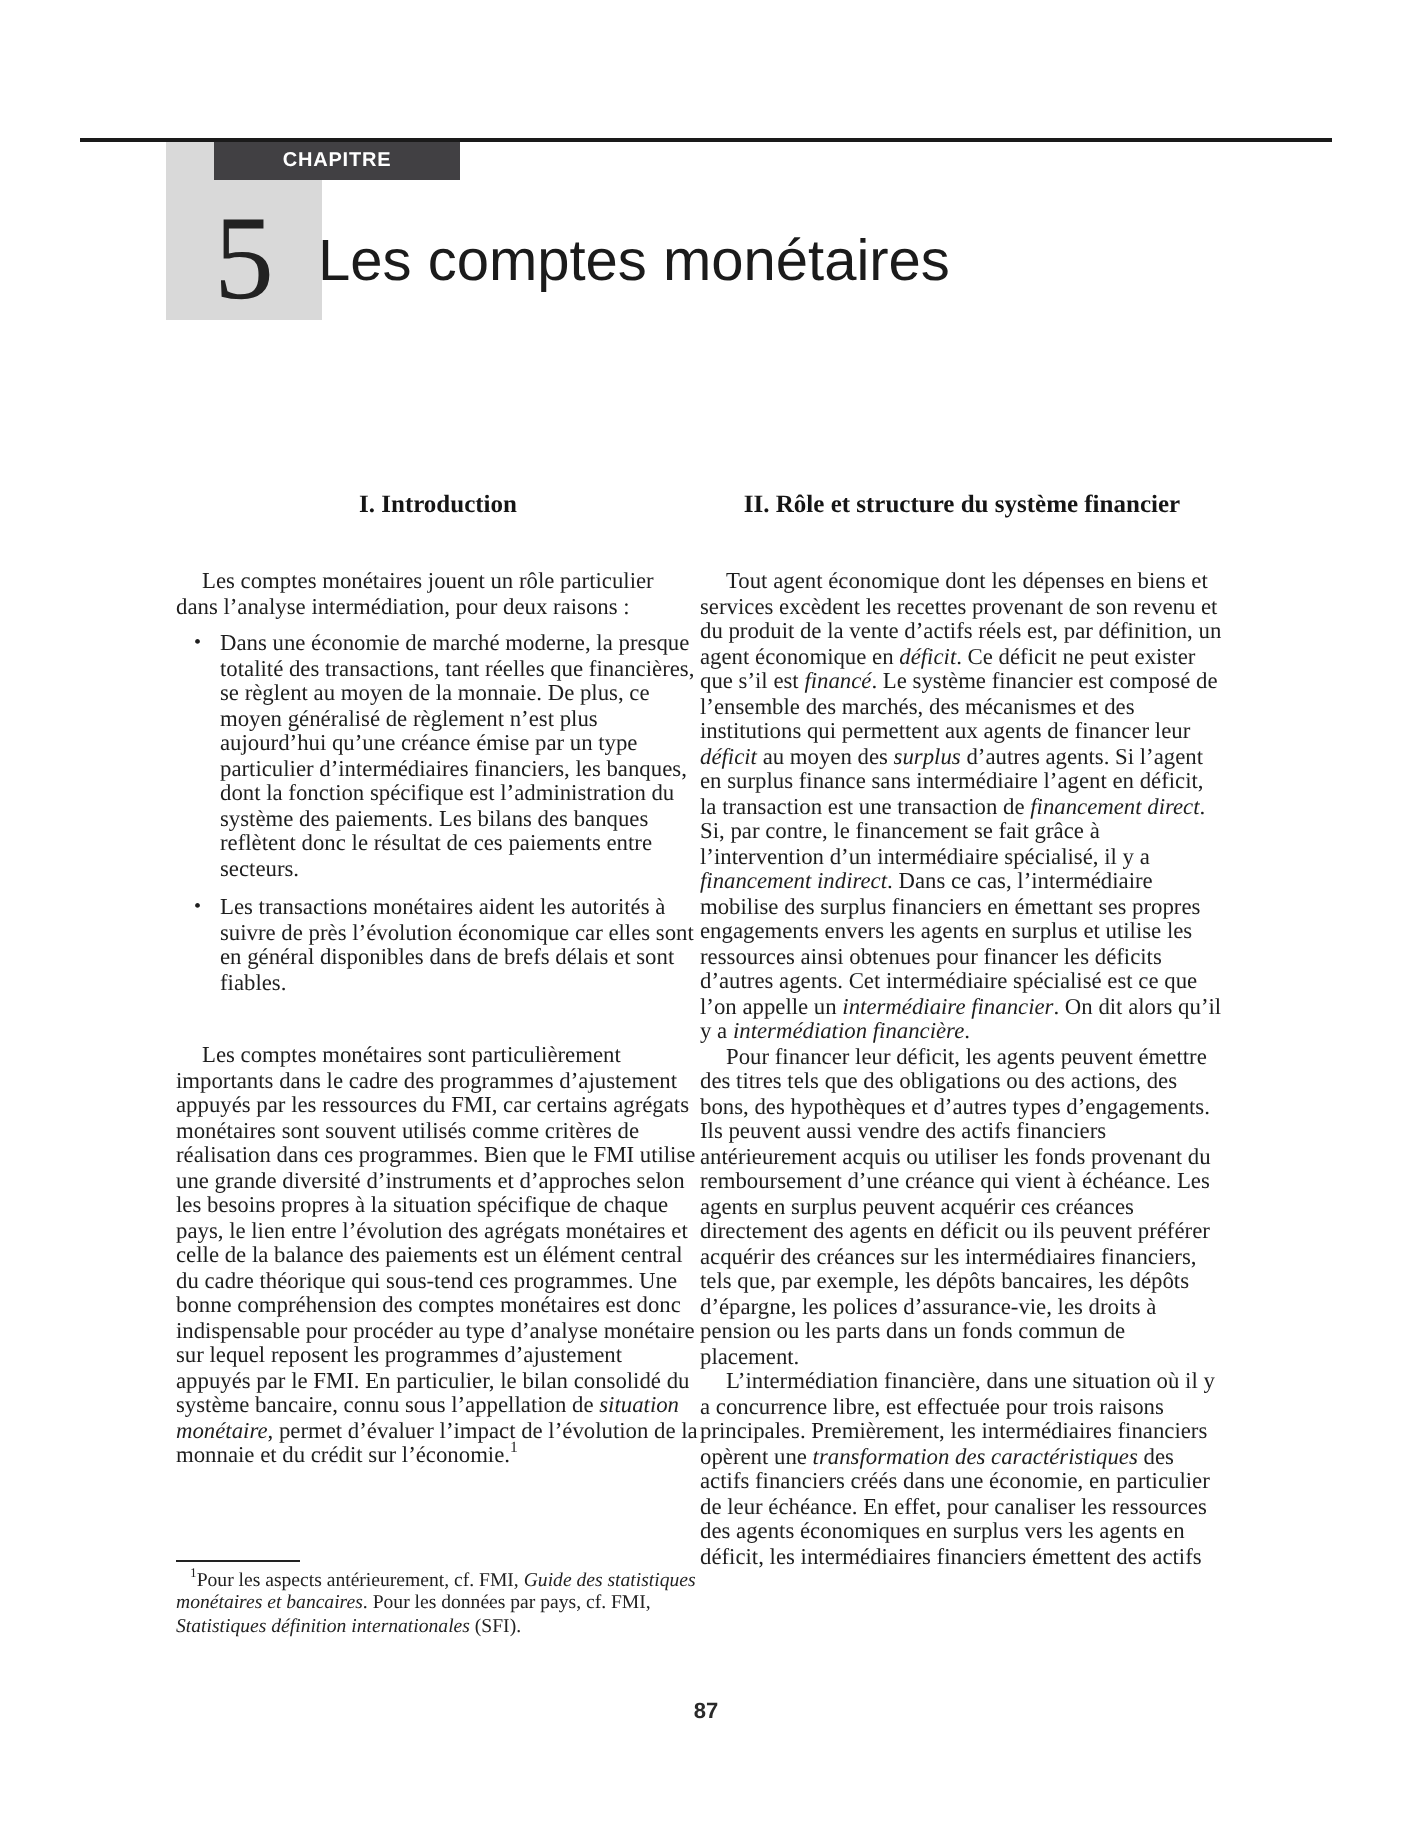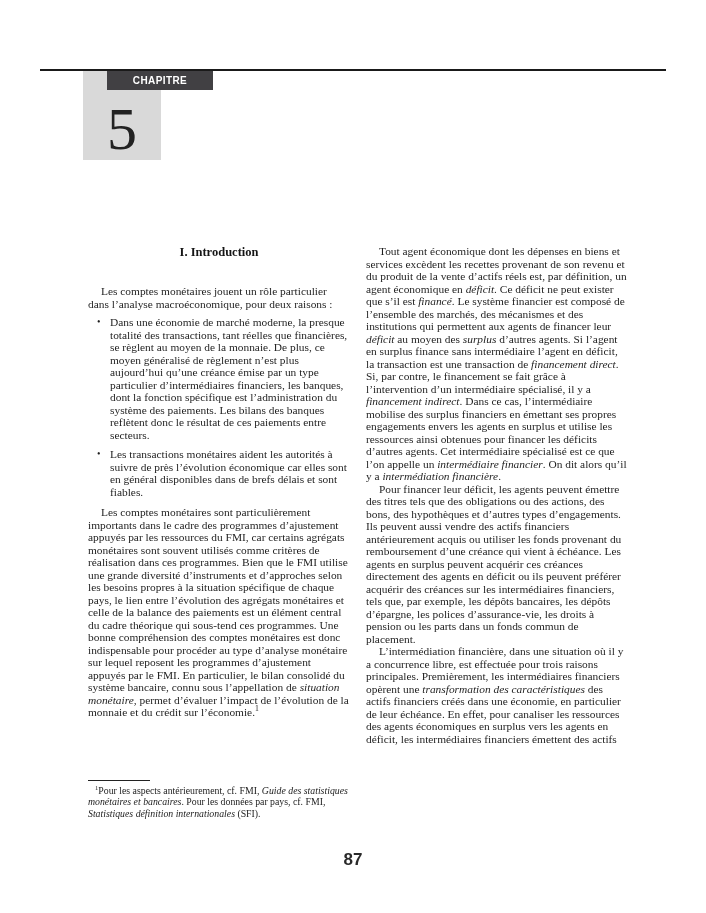--- a/index.html
+++ b/index.html
@@ -5,80 +5,82 @@
   html,body{margin:0;padding:0;}
   body{
     width:706px;height:913px;background:#ffffff;position:relative;
     font-family:"Liberation Serif", serif;color:#1e1e1e;
     -webkit-font-smoothing:antialiased;
   }
   .page{position:absolute;inset:0;overflow:hidden;}
   .top-rule{position:absolute;left:40px;top:69px;width:626px;height:2px;background:#1a1a1a;}
   .chapter-strip{position:absolute;left:83px;top:71px;width:78px;height:89px;background:#d9d9d9;}
   .chapter-box{
-    position:absolute;left:107px;top:71px;width:106px;height:19px;background:#414043;
+    position:absolute;left:107px;top:71px;width:123px;height:19px;background:#414043;
     color:#ffffff;font-family:"Liberation Sans", sans-serif;font-weight:bold;
     font-size:10px;letter-spacing:0.4px;display:flex;align-items:center;justify-content:center;
   }
   .chapter-number{
     position:absolute;left:83px;top:103px;width:78px;text-align:center;
     font-family:"Liberation Serif", serif;font-size:60px;line-height:52px;font-weight:normal;color:#222;
   }
   .chapter-title{
     position:absolute;left:159px;top:116px;margin:0;
     font-family:"Liberation Sans", sans-serif;font-weight:normal;
     font-size:29px;line-height:30px;color:#1b1b1b;letter-spacing:0px;white-space:nowrap;
   }
-  .columns{position:absolute;left:88px;top:245px;width:540px;display:flex;gap:16px;font-family:Liberation Serif, serif;}
+  .columns{position:absolute;left:88px;top:245px;width:540px;display:flex;font-family:Liberation Serif, serif;}
   .col{width:262px;font-size:11.4px;line-height:12.5px;text-align:left;}
   .col-heading{
     text-align:center;font-weight:bold;font-size:12.5px;line-height:14px;margin:0 0 26px 0;color:#151515;
   }
   .col-body .para{margin:0;text-indent:13px;}
   .col-body .bullet{display:flex;margin:6px 0 0 9px;}
   .col-body .bullet + .bullet{margin-top:7px;}
-  .col-body .bullet + .para{margin-top:8px;}
+  .col-body .bullet + .para{margin-top:24px;}
   .col-body .dot{width:13px;flex:none;font-size:10px;line-height:12.5px;}
   .col-body .btxt{flex:1;}
   .it{font-style:italic;}
   sup{font-size:68%;line-height:0;vertical-align:super;}
   .footnote{position:absolute;left:88px;top:780px;width:262px;}
   .fn-rule{width:62px;height:0;border-top:1.2px solid #222;margin-bottom:4px;}
   .fn-text{margin:0;font-size:9.8px;line-height:11.3px;text-indent:7px;color:#222;}
   .page-number{
     position:absolute;left:0;right:0;top:850px;text-align:center;
-    font-family:"Liberation Sans", sans-serif;font-weight:bold;font-size:17px;color:#2a2a2a;
+    font-family:"Liberation Sans", sans-serif;font-weight:bold;font-size:11px;color:#2a2a2a;
   }
 </style>
 </head>
 <body>
 
 <div class="page">
   <div class="top-rule"></div>
   <div class="chapter-strip"></div>
   <div class="chapter-box">CHAPITRE</div>
   <div class="chapter-number">5</div>
+  <h1 class="chapter-title">Les comptes monétaires</h1>
 
   <div class="columns">
     <div class="col">
       <div class="col-heading">I.  Introduction</div>
       <div class="col-body">
-          <div class="para"><span>Les comptes monétaires jouent un rôle particulier dans l’analyse macroéconomique, pour deux raisons :</span></div>
+          <div class="para"><span>Les comptes monétaires jouent un rôle particulier dans l’analyse intermédiation, pour deux raisons :</span></div>
           <div class="bullet">
             <span class="dot">•</span>
             <span class="btxt"><span>Dans une économie de marché moderne, la presque totalité des transactions, tant réelles que financières, se règlent au moyen de la monnaie. De plus, ce moyen généralisé de règlement n’est plus aujourd’hui qu’une créance émise par un type particulier d’intermédiaires financiers, les banques, dont la fonction spécifique est l’administration du système des paiements. Les bilans des banques reflètent donc le résultat de ces paiements entre secteurs.</span></span>
           </div>
           <div class="bullet">
             <span class="dot">•</span>
             <span class="btxt"><span>Les transactions monétaires aident les autorités à suivre de près l’évolution économique car elles sont en général disponibles dans de brefs délais et sont fiables.</span></span>
           </div>
           <div class="para"><span>Les comptes monétaires sont particulièrement importants dans le cadre des programmes d’ajustement appuyés par les ressources du FMI, car certains agrégats monétaires sont souvent utilisés comme critères de réalisation dans ces programmes. Bien que le FMI utilise une grande diversité d’instruments et d’approches selon les besoins propres à la situation spécifique de chaque pays, le lien entre l’évolution des agrégats monétaires et celle de la balance des paiements est un élément central du cadre théorique qui sous-tend ces programmes. Une bonne compréhension des comptes monétaires est donc indispensable pour procéder au type d’analyse monétaire sur lequel reposent les programmes d’ajustement appuyés par le FMI. En particulier, le bilan consolidé du système bancaire, connu sous l’appellation de </span><span class="it">situation monétaire</span><span>, permet d’évaluer l’impact de l’évolution de la monnaie et du crédit sur l’économie.</span><sup>1</sup></div>
         </div>
     </div>
     <div class="col">
+      <div class="col-heading">II.  Rôle et structure du système financier</div>
       <div class="col-body">
           <div class="para"><span>Tout agent économique dont les dépenses en biens et services excèdent les recettes provenant de son revenu et du produit de la vente d’actifs réels est, par définition, un agent économique en </span><span class="it">déficit</span><span>. Ce déficit ne peut exister que s’il est </span><span class="it">financé</span><span>. Le système financier est composé de l’ensemble des marchés, des mécanismes et des institutions qui permettent aux agents de financer leur </span><span class="it">déficit</span><span> au moyen des </span><span class="it">surplus</span><span> d’autres agents. Si l’agent en surplus finance sans intermédiaire l’agent en déficit, la transaction est une transaction de </span><span class="it">financement direct</span><span>. Si, par contre, le financement se fait grâce à l’intervention d’un intermédiaire spécialisé, il y a </span><span class="it">financement indirect</span><span>. Dans ce cas, l’intermédiaire mobilise des surplus financiers en émettant ses propres engagements envers les agents en surplus et utilise les ressources ainsi obtenues pour financer les déficits d’autres agents. Cet intermédiaire spécialisé est ce que l’on appelle un </span><span class="it">intermédiaire financier</span><span>. On dit alors qu’il y a </span><span class="it">intermédiation financière</span><span>.</span></div>
           <div class="para"><span>Pour financer leur déficit, les agents peuvent émettre des titres tels que des obligations ou des actions, des bons, des hypothèques et d’autres types d’engagements. Ils peuvent aussi vendre des actifs financiers antérieurement acquis ou utiliser les fonds provenant du remboursement d’une créance qui vient à échéance. Les agents en surplus peuvent acquérir ces créances directement des agents en déficit ou ils peuvent préférer acquérir des créances sur les intermédiaires financiers, tels que, par exemple, les dépôts bancaires, les dépôts d’épargne, les polices d’assurance-vie, les droits à pension ou les parts dans un fonds commun de placement.</span></div>
           <div class="para"><span>L’intermédiation financière, dans une situation où il y a concurrence libre, est effectuée pour trois raisons principales. Premièrement, les intermédiaires financiers opèrent une </span><span class="it">transformation des caractéristiques</span><span> des actifs financiers créés dans une économie, en particulier de leur échéance. En effet, pour canaliser les ressources des agents économiques en surplus vers les agents en déficit, les intermédiaires financiers émettent des actifs</span></div>
         </div>
     </div>
   </div>
 
   <div class="footnote">
     <div class="fn-rule"></div>

